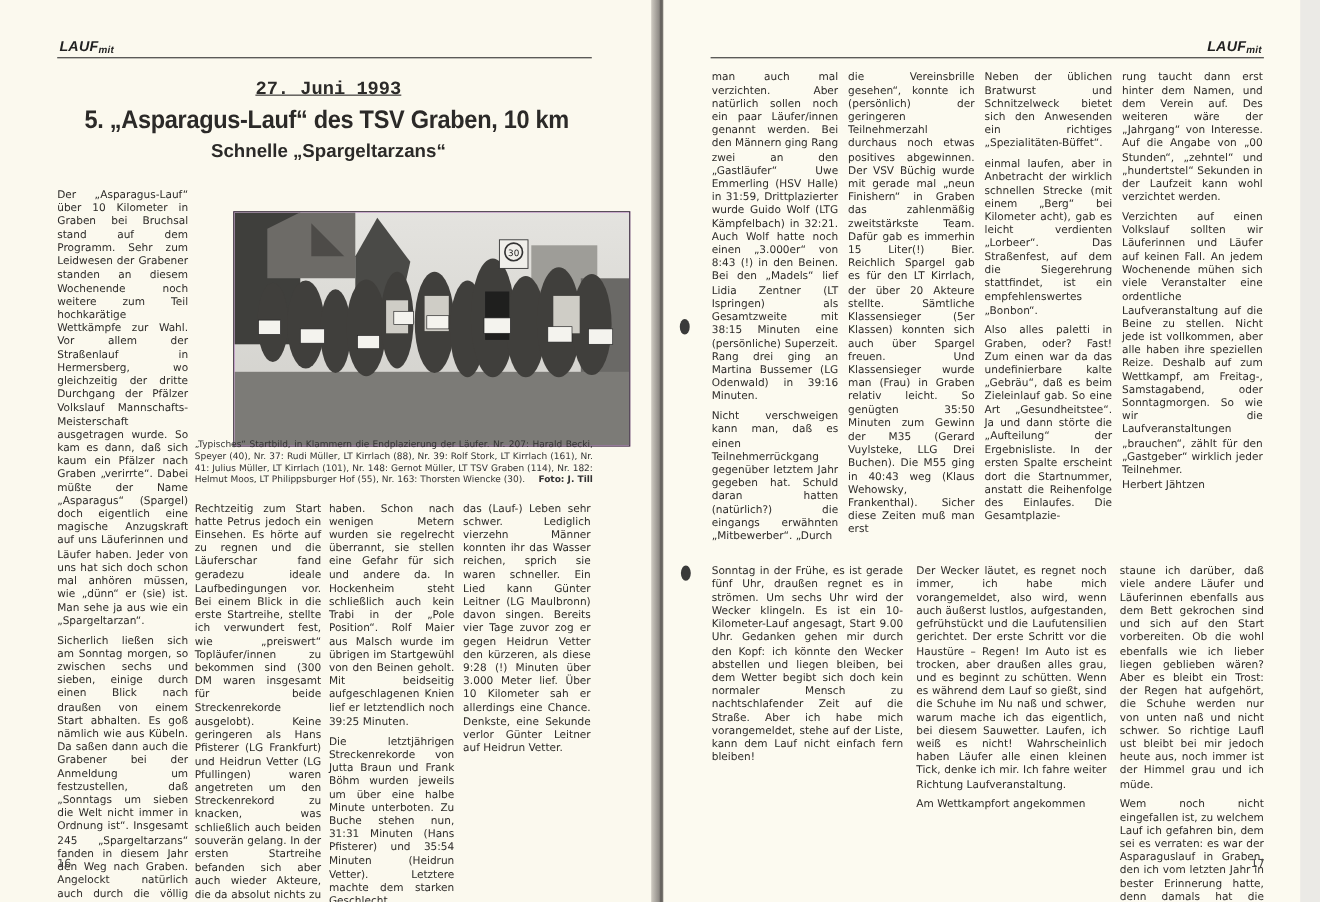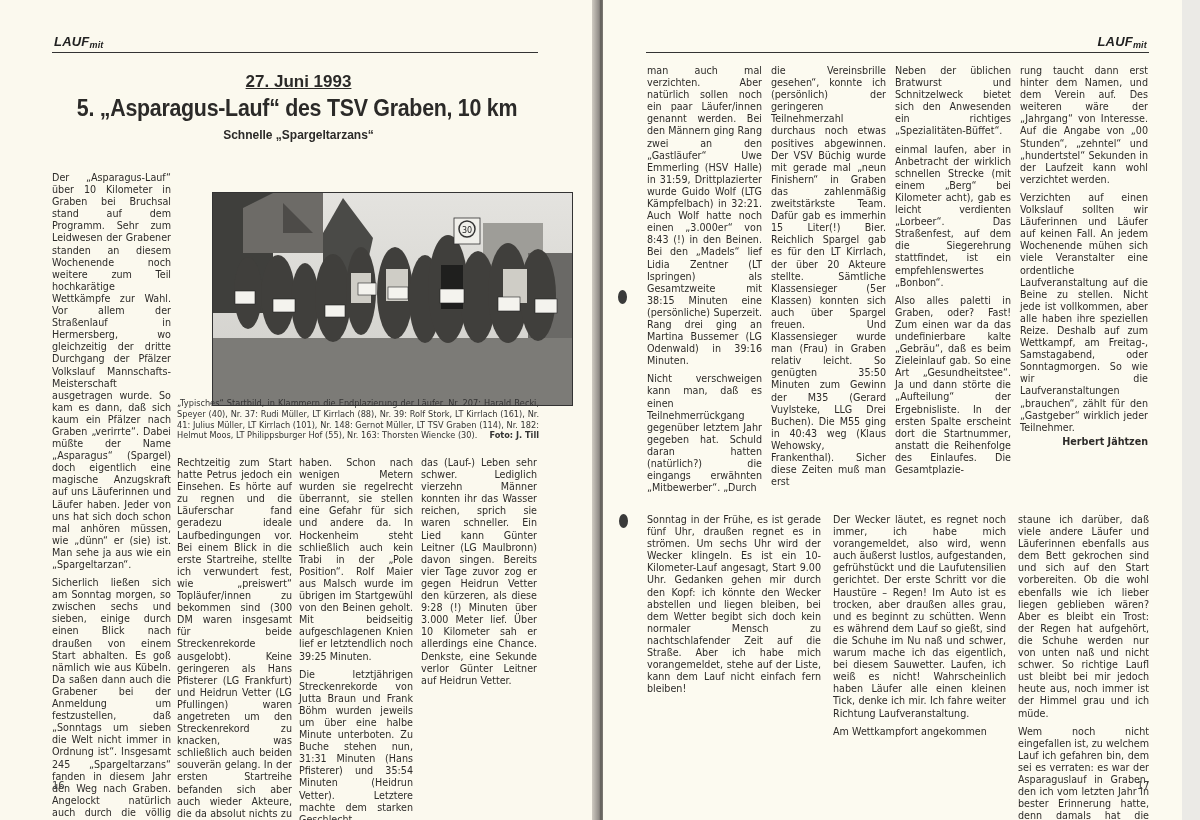--- a/index.html
+++ b/index.html
@@ -5,31 +5,31 @@
   html,body{margin:0;padding:0;}
   body{width:1200px;height:820px;background:#e9e7e2;position:relative;overflow:hidden;font-family:"DejaVu Sans",sans-serif;color:#2a2826;}
   .page{position:absolute;top:0;height:820px;background:#fbf9ee;}
   #left-page{left:0;width:597px;}
   #right-page{left:603px;width:597px;background:#fcfaf0;}
   .gutter{position:absolute;left:592px;top:0;width:16px;height:820px;background:linear-gradient(90deg,#cfcbc2,#8f8b86 45%,#5e5b57 55%,#cfcbc2);}
   .right-edge{position:absolute;right:0;top:0;width:18px;height:820px;background:#ebeae6;}
   .header{position:absolute;height:22px;border-bottom:1.5px solid #333;}
   .logo{position:absolute;bottom:2px;font-family:"Liberation Sans",sans-serif;font-weight:bold;font-size:13px;letter-spacing:0.2px;color:#222;font-style:italic;}
   .logo sub{font-size:9px;vertical-align:-2px;}
-  .date{position:absolute;left:0;width:597px;top:72px;text-align:center;font-family:Liberation Sans, sans-serif;font-weight:bold;font-size:17px;text-decoration:underline;color:#2b2a28;}
+  .date{position:absolute;left:0;width:597px;top:72px;text-align:center;font-family:Liberation Mono, monospace;font-weight:bold;font-size:17px;text-decoration:underline;color:#2b2a28;}
   .title{position:absolute;left:52px;width:490px;top:95px;text-align:center;font-family:"Liberation Sans",sans-serif;font-weight:bold;font-size:23px;letter-spacing:-0.3px;color:#2b2a28;transform:scaleX(0.93);transform-origin:center;white-space:nowrap;}
-  .subtitle{position:absolute;left:0;width:597px;top:128px;text-align:center;font-family:"Liberation Sans",sans-serif;font-weight:bold;font-size:12px;color:#2b2a28;}
+  .subtitle{position:absolute;left:0;width:597px;top:128px;text-align:center;font-family:"Liberation Sans",sans-serif;font-weight:bold;font-size:17px;color:#2b2a28;}
   .col{position:absolute;font-size:9.6px;line-height:12.1px;text-align:justify;color:#2d2b29;hyphens:auto;}
   .col p{margin:0 0 6px 0;}
   .photo{position:absolute;left:176px;top:192px;width:359px;height:212px;border:1px solid #333;overflow:hidden;background:#f0abfc;margin-left:36px;}
   .caption{position:absolute;left:177px;top:398px;width:362px;font-size:8.2px;line-height:10.8px;color:#333;text-align:justify;}
   .credit{font-weight:bold;float:right;}
   .pagenum{position:absolute;font-size:10px;color:#444;text-align:right;}
   .banner{position:absolute;left:645px;top:454px;width:512px;height:48px;background:#6d6c6a;color:#fff;font-family:"Liberation Sans",sans-serif;font-weight:bold;font-style:italic;font-size:44px;line-height:48px;text-align:center;letter-spacing:1px;}
-  .author{font-weight:bold;text-align:right;}
+  .author{font-weight:normal;}
   .blot{position:absolute;border-radius:50%;background:#3a3a3a;}
 </style>
 </head>
 <body>
 
 <div id="left-page" class="page">
   <div class="header" style="left:52px;width:486px;top:30px;">
     <span class="logo" style="left:2px;"><span>LAUF</span><sub>mit</sub></span>
   </div>
 

